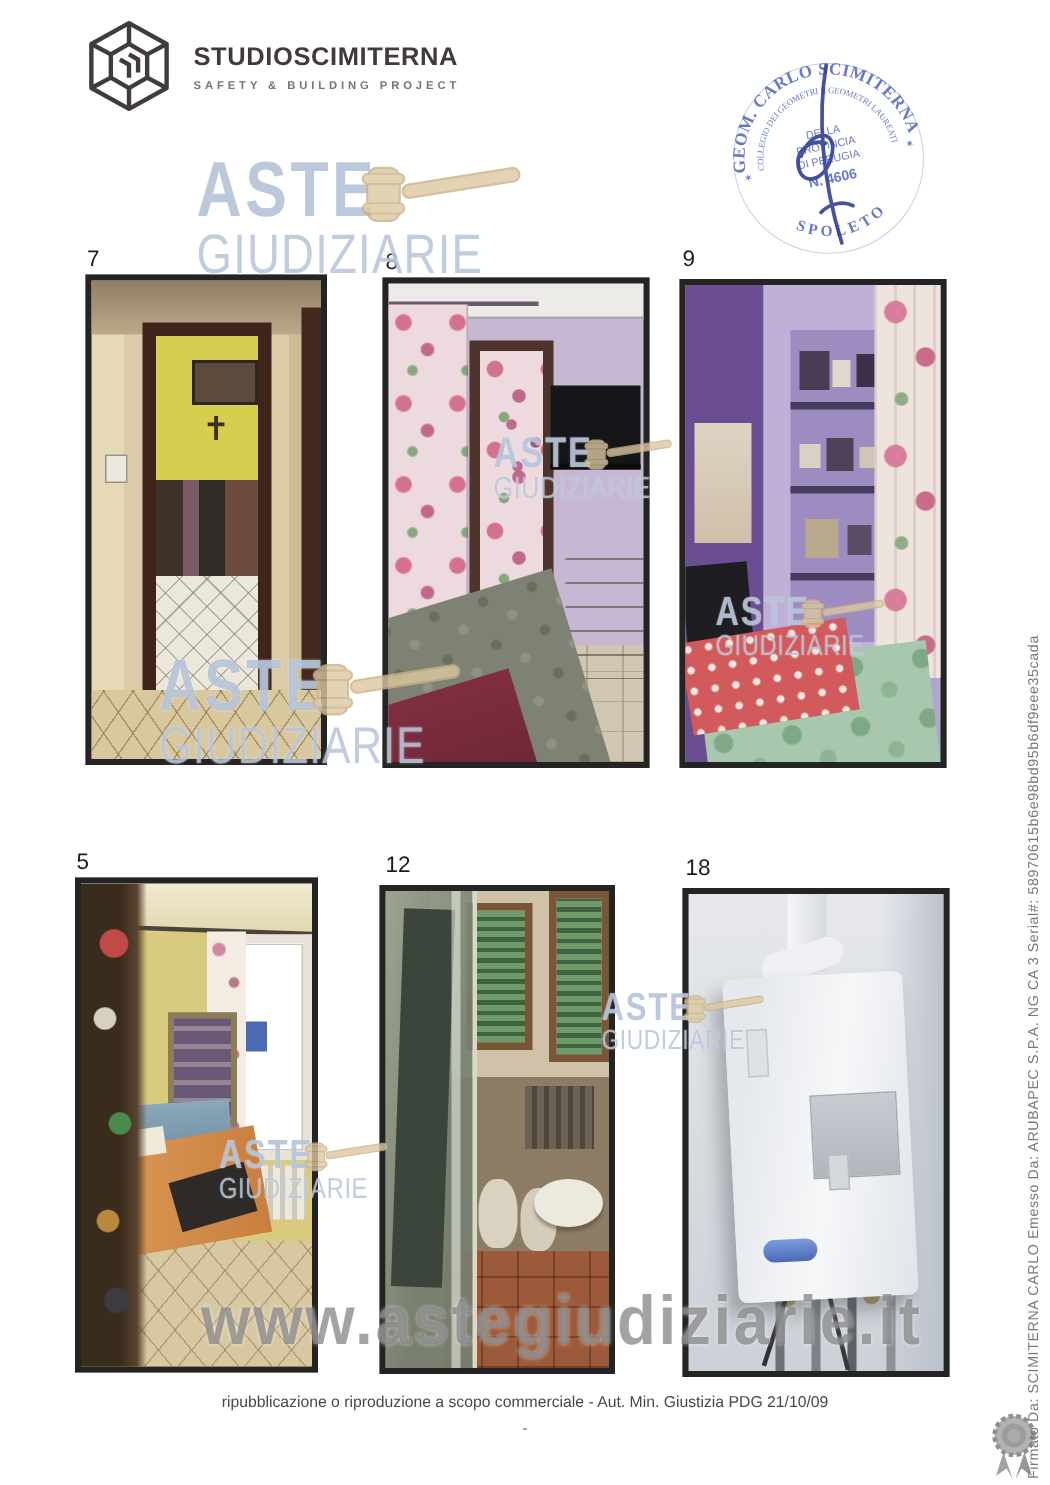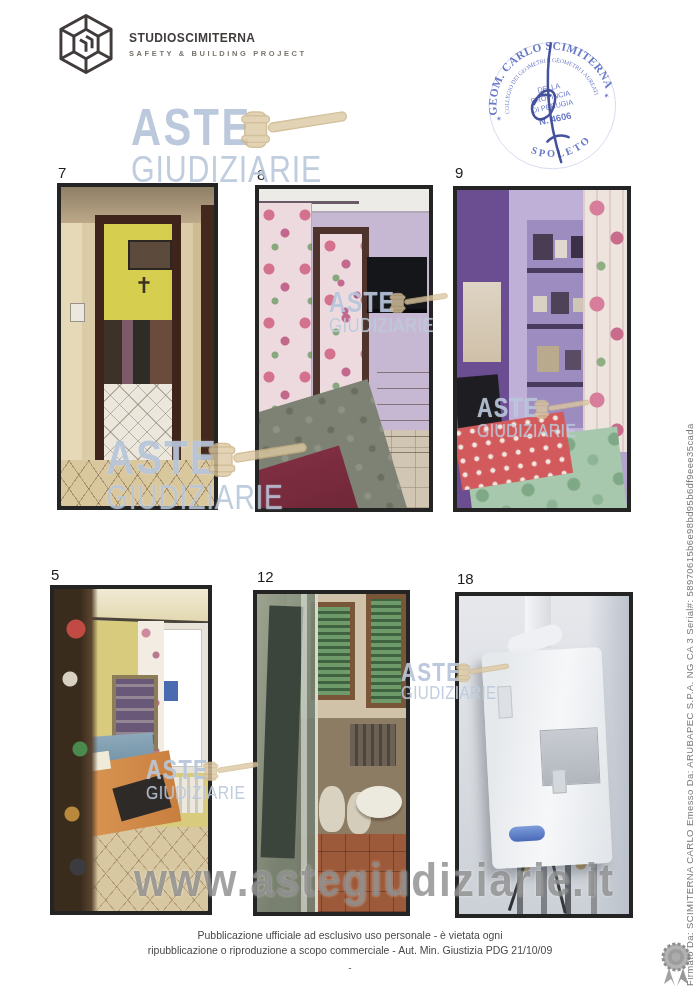--- a/index.html
+++ b/index.html
@@ -3,21 +3,21 @@
 <meta charset="utf-8">
 <style>
   html,body{margin:0;padding:0;background:#e8e8e8;}
   .page{position:relative;width:700px;height:990px;background:#ffffff;margin:0 auto;
         font-family:"Liberation Sans",sans-serif;overflow:hidden;}
 
   
   .logo-wrap{position:absolute;left:55px;top:12px;display:flex;align-items:center;z-index:2;}
   .logo-hex{width:62px;height:64px;}
   .logo-text{margin-left:12px;}
-  .brand{font-size:12px;font-weight:bold;letter-spacing:.4px;color:#403b3a;}
+  .brand{font-size:17px;font-weight:bold;letter-spacing:.4px;color:#403b3a;}
   .tagline{font-size:7.5px;font-weight:bold;letter-spacing:2.6px;color:#7a746e;margin-top:4px;}
 
   
   .stamp{position:absolute;left:483px;top:36px;width:140px;height:140px;z-index:6;
          transform:rotate(-12deg);opacity:.88;}
 
   
   .wm{position:absolute;z-index:5;width:240px;transform-origin:top left;pointer-events:none;}
   .wm .w1{font-size:52px;line-height:.9;letter-spacing:3px;color:rgba(176,192,214,.85);
           transform:scaleX(.8);transform-origin:left;font-weight:bold;
@@ -461,18 +461,17 @@
 
   <svg class="rosette" viewBox="0 0 40 46">
     <path d="M13,27 L8,43 L15,38 L19,45 Z" fill="#a2a2a2"></path>
     <path d="M27,27 L32,43 L25,38 L21,45 Z" fill="#989898"></path>
     <circle cx="20" cy="16" r="13" fill="#b2b2b2" stroke="#8e8e8e" stroke-width="3" stroke-dasharray="3 2.2"></circle>
     <circle cx="20" cy="16" r="8" fill="#9c9c9c"></circle>
     <circle cx="20" cy="16" r="4.5" fill="#ababab"></circle>
   </svg>
 
   <div class="footer">
-    <div>Pubblicazione ufficiale ad esclusivo uso personale - è vietata ogni</div>
     <div>ripubblicazione o riproduzione a scopo commerciale - Aut. Min. Giustizia PDG 21/10/09</div>
     <div class="dash">-</div>
   </div>
 
 </div>
 
 </body></html>

